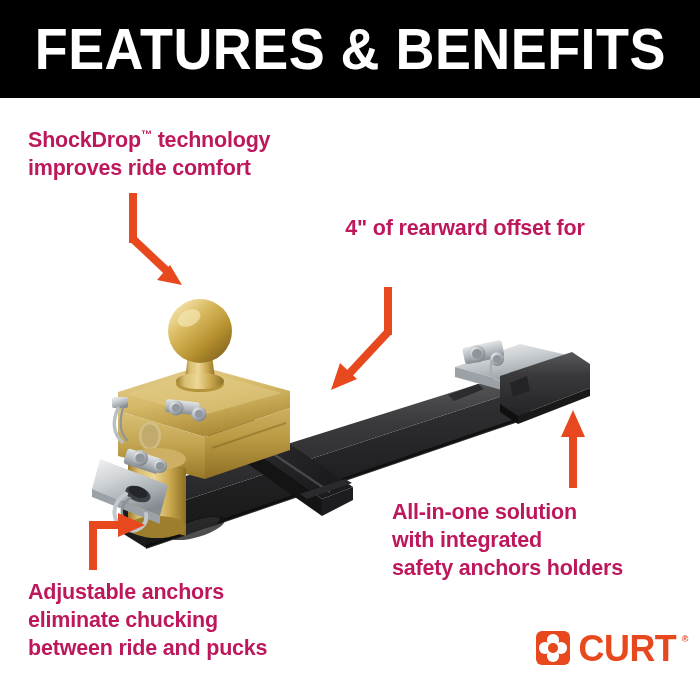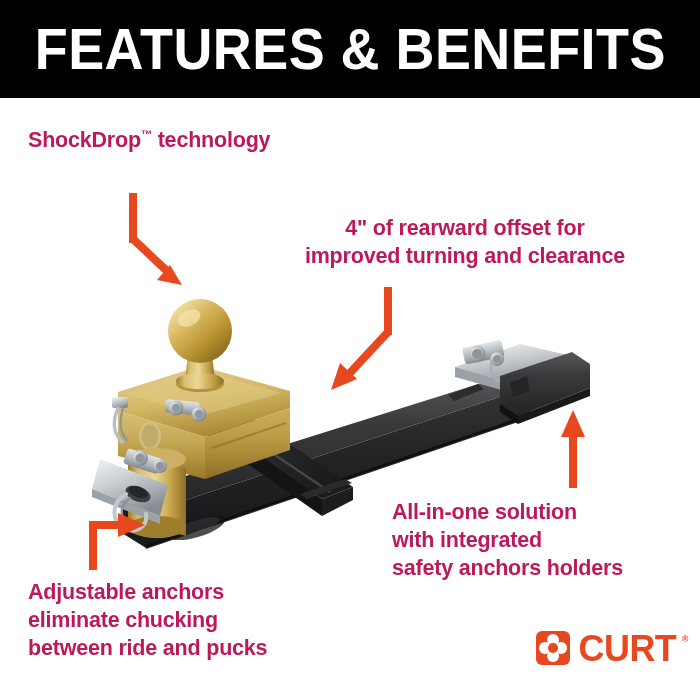--- a/index.html
+++ b/index.html
@@ -353,25 +353,25 @@
 
     <g>
       <path d="M 93 570 L 93 525" stroke="#E8481E" stroke-width="8" fill="none" stroke-linecap="butt"></path>
       <path d="M 89 525 L 122 525" stroke="#E8481E" stroke-width="8" fill="none" stroke-linecap="butt"></path>
       <path d="M 145 525 L 118 537 L 118 513 Z" fill="#E8481E"></path>
     </g>
   </svg>
 
   <div class="callout" id="callout-shockdrop">
     <span>ShockDrop</span><span class="tm">™</span><span> technology</span><br>
+    <span>improves ride comfort</span>
   </div>
 
   <div class="callout" id="callout-offset">
     <span>4" of rearward offset for</span><br>
-    <span>improved turning and clearance</span>
   </div>
 
   <div class="callout" id="callout-allinone">
     <span>All-in-one solution</span><br>
     <span>with integrated</span><br>
     <span>safety anchors holders</span>
   </div>
 
   <div class="callout" id="callout-anchors">
     <span>Adjustable anchors</span><br>

